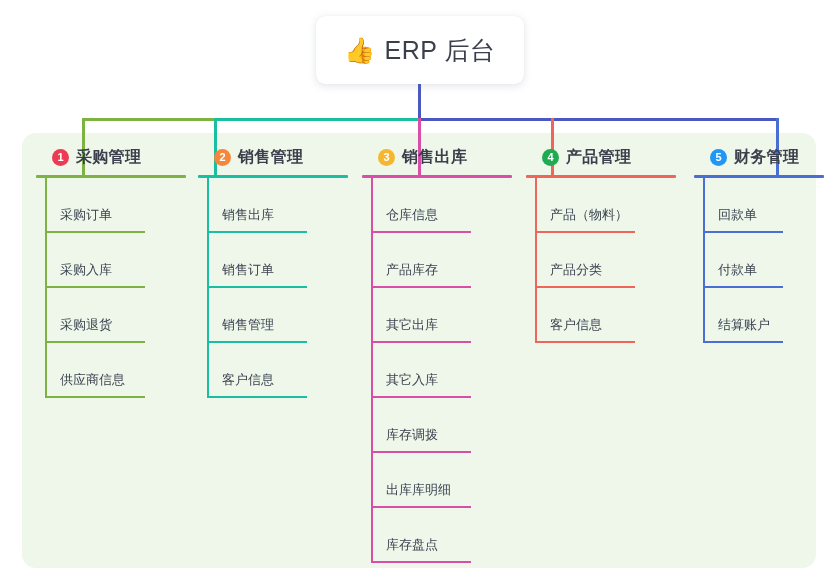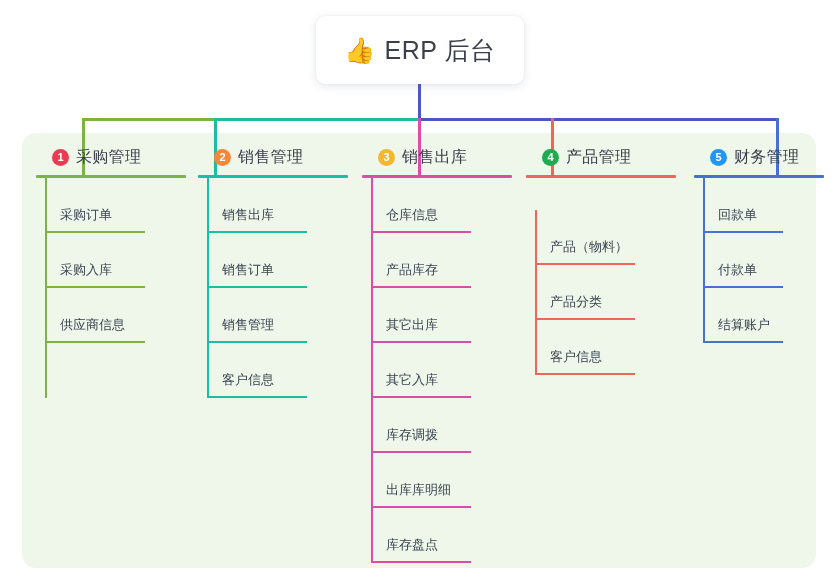--- a/index.html
+++ b/index.html
@@ -84,20 +84,21 @@
     font-size: 11px;
     line-height: 17px;
     text-align: center;
     font-weight: 700;
     flex: 0 0 auto;
   }
   .col-title {
     font-size: 16px;
     color: #3a3f4b;
     letter-spacing: 0.3px;
+    font-weight: bold;
   }
   .col-bar {
     height: 3px;
     border-radius: 1px;
     margin-top: 6px;
   }
   .col-body {
     position: relative;
   }
   .spine {
@@ -160,20 +161,24 @@
           <div class="spine" style="background: rgb(124, 179, 66); height: 220px;"></div>
           <div class="leaf">
             <span class="leaf-label">采购订单</span>
             <div class="leaf-rule" style="background: rgb(124, 179, 66); width: 100px;"></div>
           </div>
           <div class="leaf">
             <span class="leaf-label">采购入库</span>
             <div class="leaf-rule" style="background: rgb(124, 179, 66); width: 100px;"></div>
           </div>
           <div class="leaf">
+            <span class="leaf-label">采购退货</span>
+            <div class="leaf-rule" style="background: rgb(124, 179, 66); width: 100px;"></div>
+          </div>
+          <div class="leaf">
             <span class="leaf-label">供应商信息</span>
             <div class="leaf-rule" style="background: rgb(124, 179, 66); width: 100px;"></div>
           </div>
         </div>
       </div>
       <div class="column" style="left: 198px; width: 150px;">
         <div class="col-head">
           <span class="badge" style="background: rgb(245, 135, 59);">2</span>
           <span class="col-title">销售管理</span>
         </div>
@@ -235,21 +240,21 @@
             <div class="leaf-rule" style="background: rgb(217, 79, 168); width: 100px;"></div>
           </div>
         </div>
       </div>
       <div class="column" style="left: 526px; width: 150px;">
         <div class="col-head">
           <span class="badge" style="background: rgb(32, 171, 83);">4</span>
           <span class="col-title">产品管理</span>
         </div>
         <div class="col-bar" style="background: rgb(240, 101, 90); width: 150px;"></div>
-        <div class="col-body" style="height: 165px; margin-top: 32px;">
+        <div class="col-body" style="height: 165px;">
           <div class="spine" style="background: rgb(240, 101, 90); height: 165px;"></div>
           <div class="leaf">
             <span class="leaf-label">产品（物料）</span>
             <div class="leaf-rule" style="background: rgb(240, 101, 90); width: 100px;"></div>
           </div>
           <div class="leaf">
             <span class="leaf-label">产品分类</span>
             <div class="leaf-rule" style="background: rgb(240, 101, 90); width: 100px;"></div>
           </div>
           <div class="leaf">

